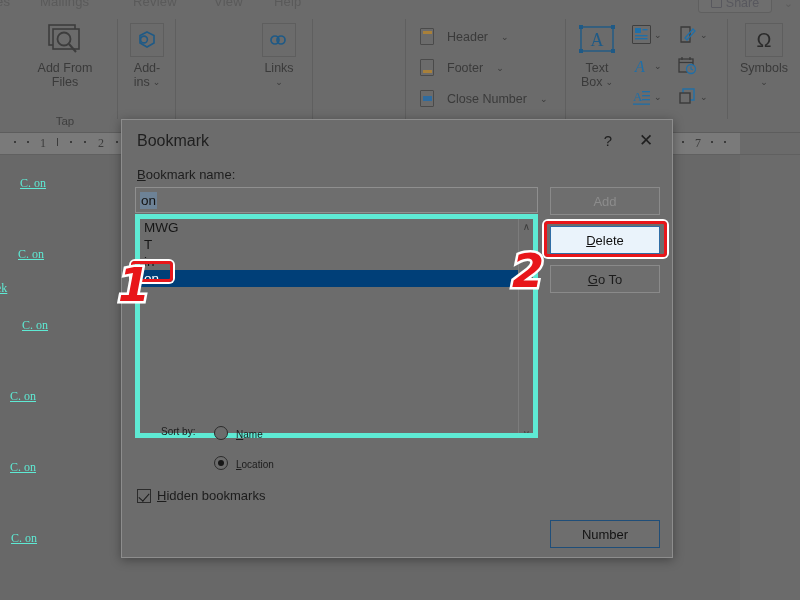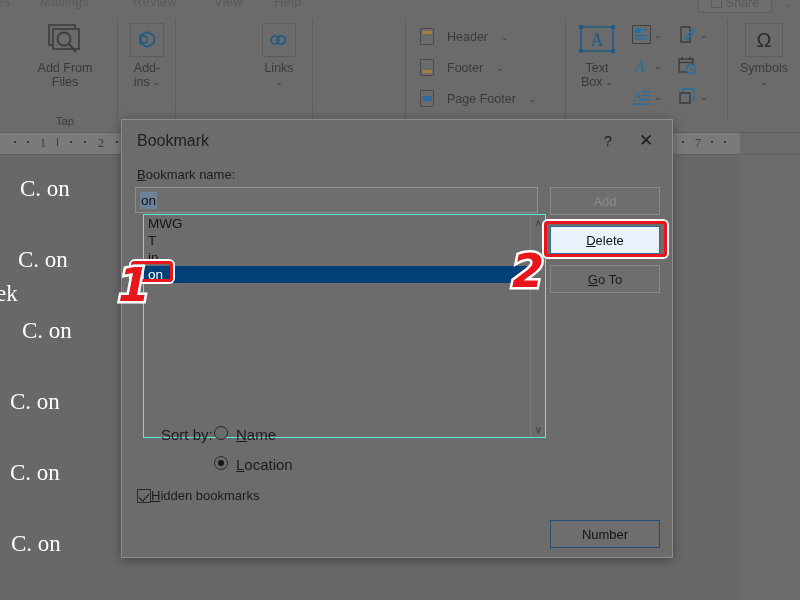--- a/index.html
+++ b/index.html
@@ -107,21 +107,21 @@
     font-family: "Liberation Serif", serif;
   }
 
   
   .page {
     position: absolute; top: 155px; left: 0; width: 740px; height: 445px;
     background: #686868;
   }
   .docline {
     position: absolute; font-family: "Liberation Serif", serif;
-    font-size: 23px; color: #ffffff; white-space: nowrap;
+    font-size: 12px; color: #5eead4; white-space: nowrap; text-decoration: underline;
   }
 
   
   .dialog {
     position: absolute; left: 121px; top: 119px;
     width: 552px; height: 439px;
     background: #6c6c6c;
     border: 1px solid #8d8d8d;
     box-shadow: 0 2px 10px rgba(0,0,0,.35);
   }
@@ -148,23 +148,23 @@
     width: 403px; height: 26px;
     background: #6e6e6e; border: 1px solid #8f8f8f;
     font-size: 13.5px; color: #141414;
     display: flex; align-items: center; padding-left: 4px;
   }
   .nameinput .selected {
     background: #6d8296; color: #121212; padding: 1px 1px;
   }
 
   .listbox {
-    position: absolute; left: 21px; top: 94px;
+    position: absolute; left: 13px; top: 94px;
     width: 403px; height: 224px;
-    background: #6c6c6c; border: 1px solid #5eead4;
+    background: #6c6c6c; border: 5px solid #5eead4;
     overflow: hidden;
   }
   .listitem {
     height: 17px; line-height: 17px; padding-left: 4px;
     font-size: 13.5px; color: #161616;
   }
   .listitem.sel { background: #003f78; color: #ffffff; }
   .lb-scroll {
     position: absolute; right: 0; top: 0; width: 15px; height: 222px;
     background: #6c6c6c; border-left: 1px solid #7c7c7c;
@@ -181,35 +181,35 @@
     font-size: 13px; color: #1b1b1b;
     display: flex; align-items: center; justify-content: center;
   }
   .sidebtn.disabled { color: #8c8c8c; }
   .sidebtn.focus {
     background: #eaf3fb; border: 1px solid #2f6ca5; color: #101010;
   }
   .sidebtn .u { text-decoration: underline; }
 
   .sortrow {
-    position: absolute; font-size: 15px; color: #1c1c1c;
-    display: flex; align-items: flex-start; gap: 8px; padding-left: 24px;
+    position: absolute; font-size: 10px; color: #1c1c1c;
+    display: flex; align-items: flex-end; gap: 8px; padding-left: 24px;
   }
   .radio {
     width: 14px; height: 14px; border-radius: 50%;
     border: 1.4px solid #2b2b2b; background: #6c6c6c;
     position: relative; display: inline-block;
   }
   .radio.on::after {
     content: ""; position: absolute; left: 3px; top: 3px;
     width: 6px; height: 6px; border-radius: 50%; background: #171717;
   }
   .cbrow {
     position: absolute; left: 15px; top: 368px;
-    display: flex; align-items: center; gap: 0;
+    display: flex; align-items: center; gap: 6px;
     font-size: 13px; color: #1c1c1c;
   }
   .checkbox {
     width: 14px; height: 14px; border: 1.4px solid #2b2b2b;
     background: #6c6c6c; position: relative;
   }
   .checkbox.on::after {
     content: ""; position: absolute; left: 3px; top: 1px;
     width: 5px; height: 9px; border: solid #1b1b1b;
     border-width: 0 1.6px 1.6px 0; transform: rotate(42deg);
@@ -327,21 +327,21 @@
           <span>Header</span>
           <span class="chev">⌄</span>
         </div>
         <div class="smallrow" style="left:14px;top:46px">
           <span class="docico ftr"></span>
           <span>Footer</span>
           <span class="chev">⌄</span>
         </div>
         <div class="smallrow" style="left:14px;top:77px">
           <span class="docico pg"></span>
-          <span>Page Footer</span>
+          <span>Close Number</span>
           <span class="chev">⌄</span>
         </div>
         <div class="sep"></div>
       </div>
 
       <div class="rgroup" style="left:566px;width:162px">
         <div class="bigbtn" style="width:62px;left:0">
           <span class="ico">
             <svg width="46" height="36" viewBox="0 0 46 36">
               <rect x="7" y="5" width="32" height="24" fill="none" stroke="#1f5a86" stroke-width="1.4"></rect>

